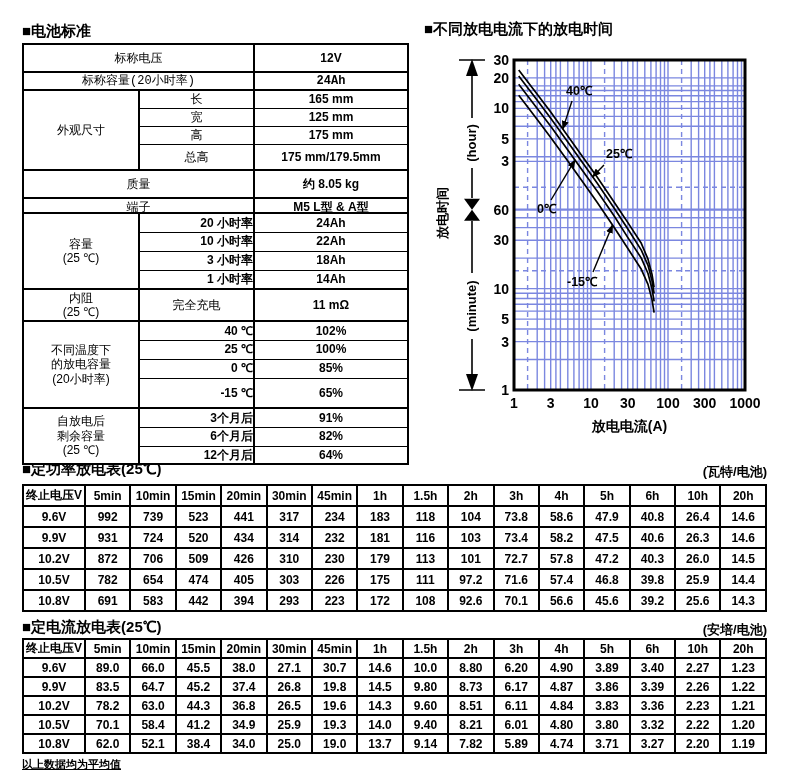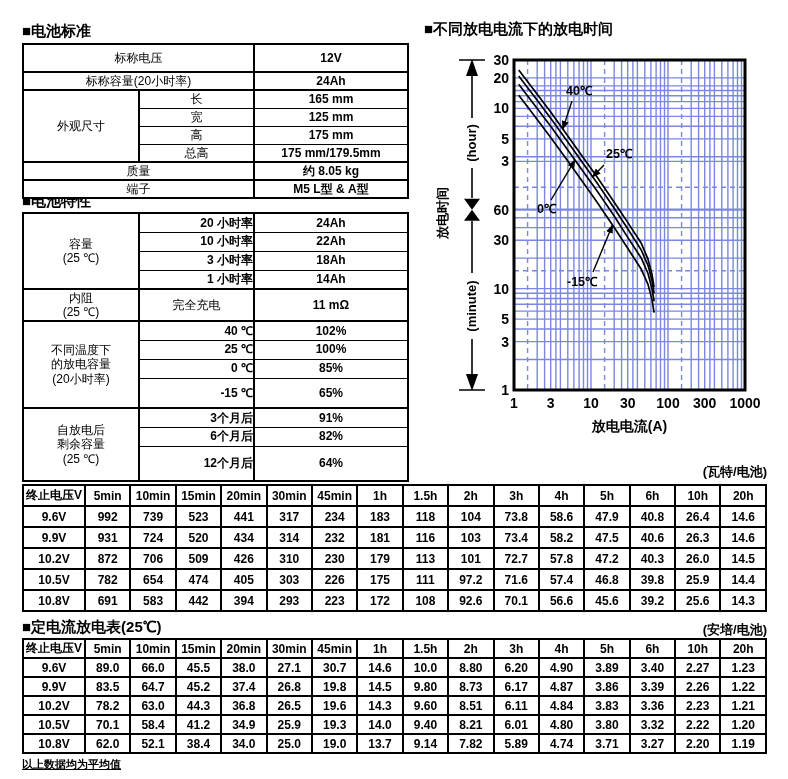--- a/index.html
+++ b/index.html
@@ -41,42 +41,42 @@
     <colgroup>
       <col style="width: 116px;">
       <col style="width: 115px;">
       <col style="width: 154px;">
     </colgroup>
     <tbody>
       <tr class="g" style="height: 28px;">
         <td colspan="2" class="lab">标称电压</td>
         <td class="val">12V</td>
       </tr>
-      <tr class="g" style="height: 18px;">
+      <tr class="g" style="height: 18px; font-family: Liberation Mono, monospace;">
         <td colspan="2" class="lab">标称容量(20小时率)</td>
         <td class="val">24Ah</td>
       </tr>
       <tr class="g" style="height: 18px;">
         <td rowspan="4" class="lab">外观尺寸</td>
         <td class="lab">长</td>
         <td class="val">165 mm</td>
       </tr>
       <tr style="height: 18px;">
         <td class="lab">宽</td>
         <td class="val">125 mm</td>
       </tr>
       <tr style="height: 18px;">
         <td class="lab">高</td>
         <td class="val">175 mm</td>
       </tr>
-      <tr style="height: 18px;">
+      <tr style="height: 26px;">
         <td class="lab">总高</td>
         <td class="val">175 mm/179.5mm</td>
       </tr>
-      <tr class="g" style="height: 18px;">
+      <tr class="g" style="height: 28px;">
         <td colspan="2" class="lab">质量</td>
         <td class="val">约 8.05 kg</td>
       </tr>
       <tr class="g" style="height: 18px;">
         <td colspan="2" class="lab">端子</td>
         <td class="val">M5 L型 &amp; A型</td>
       </tr>
     </tbody>
   </table>
 
@@ -134,21 +134,21 @@
         <td rowspan="3" class="lab">自放电后
 剩余容量
 (25 ℃)</td>
         <td class="mid">3个月后</td>
         <td class="val">91%</td>
       </tr>
       <tr style="height: 19px;">
         <td class="mid">6个月后</td>
         <td class="val">82%</td>
       </tr>
-      <tr style="height: 35px;">
+      <tr style="height: 18px;">
         <td class="mid">12个月后</td>
         <td class="val">64%</td>
       </tr>
     </tbody>
   </table>
 
 <table id="table-power" class="grid" style="left:22px;top:484px;width:745px">
     <colgroup>
       <col style="width: 62px;">
       <col>

